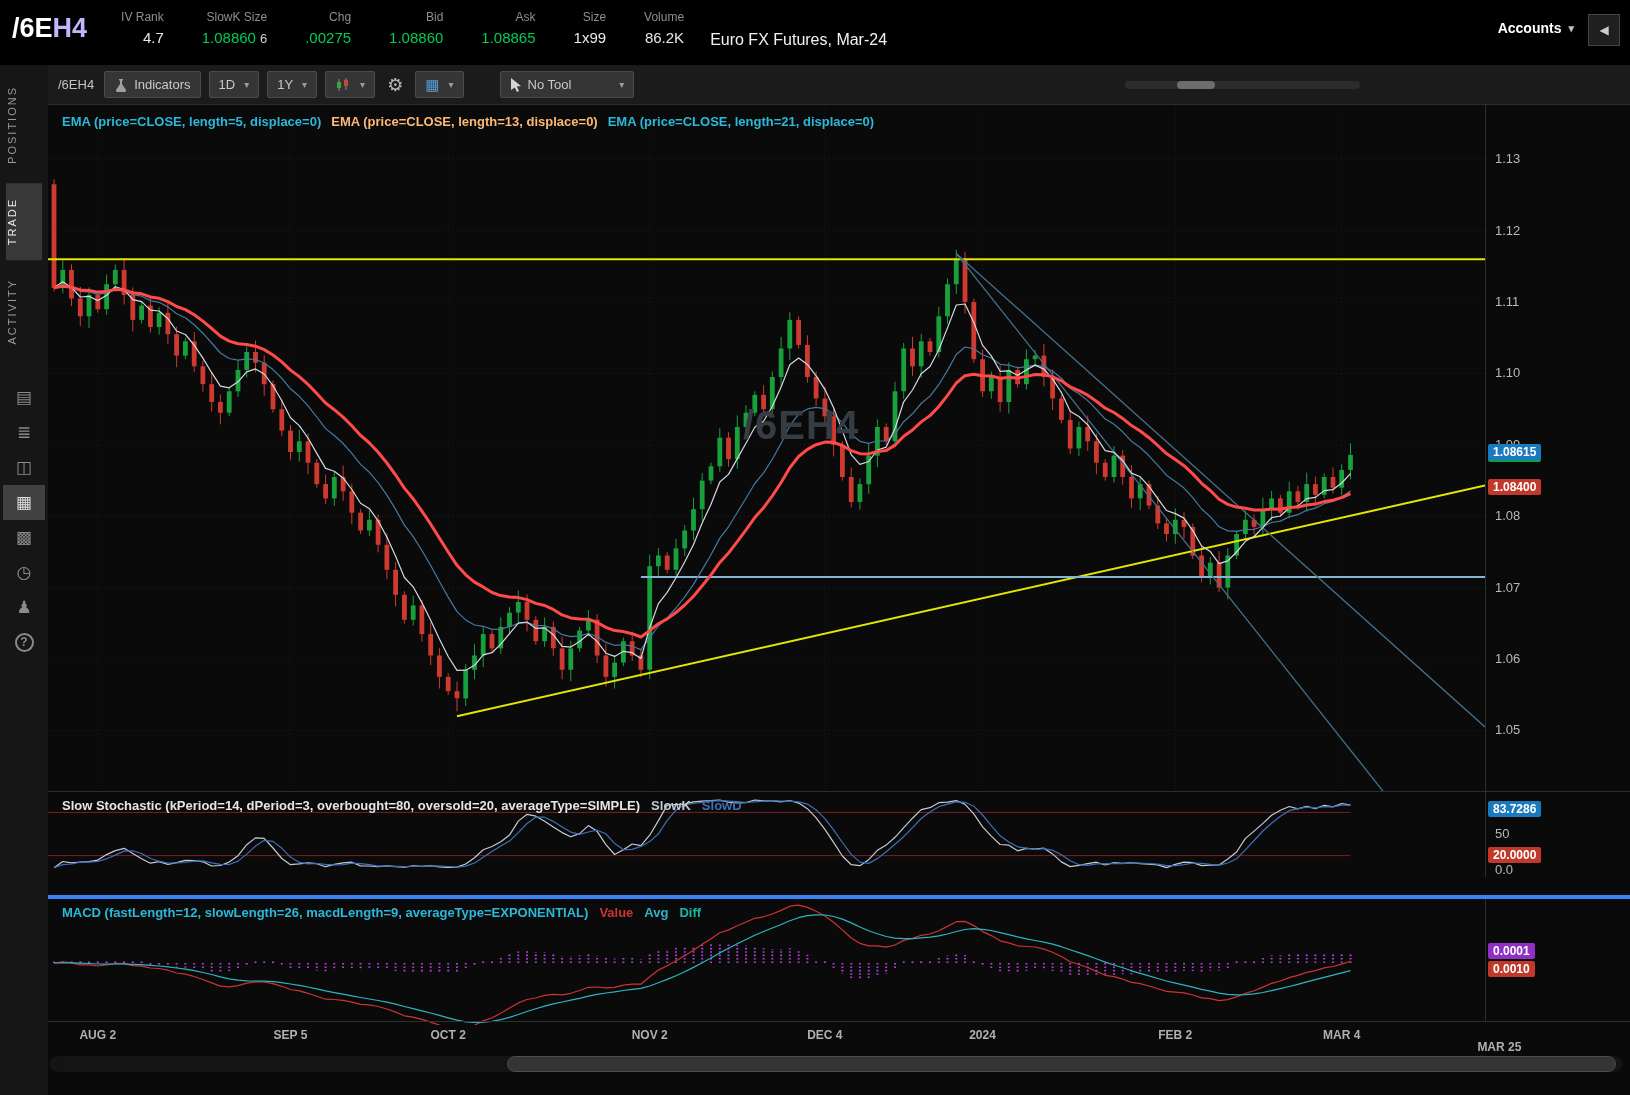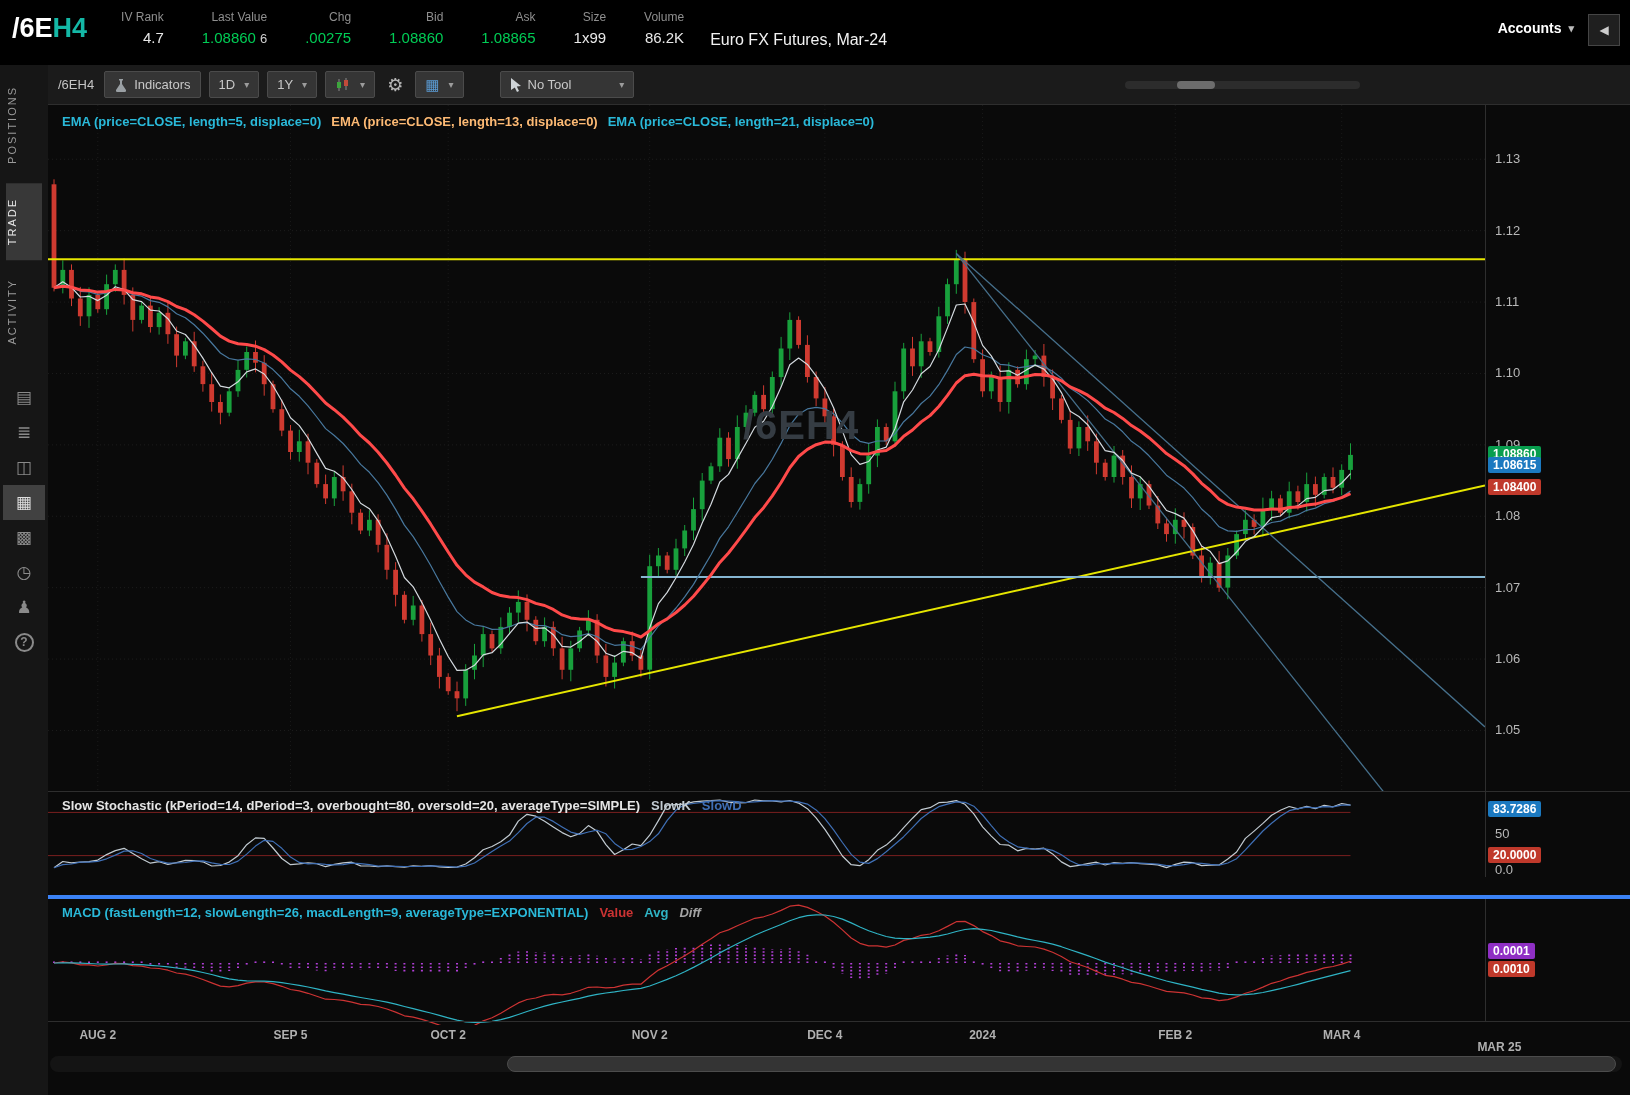--- a/index.html
+++ b/index.html
@@ -3,21 +3,21 @@
 <meta charset="utf-8">
 <style>
   *{margin:0;padding:0;box-sizing:border-box;}
   html,body{background:#000;}
   body{font-family:"Liberation Sans",sans-serif;}
   .app{position:relative;width:1630px;height:1095px;background:#000;overflow:hidden;color:#ccc;}
 
   
   .topbar{display:flex;align-items:flex-start;height:65px;padding:9px 10px 0 12px;}
   .symbol{font-size:27px;font-weight:bold;color:#fff;margin-right:34px;line-height:38px;white-space:nowrap;}
-  .sym-suffix{color:#14b8a6;}
+  .sym-suffix{color:#c4b5fd;}
   .stats{display:flex;gap:38px;margin-top:1px;}
   .stat{text-align:right;white-space:nowrap;}
   .stat-label{font-size:12px;color:#8f8f8f;margin-bottom:5px;}
   .stat-value{font-size:15px;color:#e8e8e8;}
   .stat-extra{font-size:13px;color:#cfcfcf;margin-left:4px;}
   .desc{font-size:16px;color:#f2f2f2;margin:22px 0 0 26px;white-space:nowrap;}
   .spacer{flex:1;}
   .accounts{display:flex;align-items:center;gap:7px;color:#fff;font-weight:bold;font-size:14px;margin:11px 14px 0 0;cursor:pointer;}
   .accounts .caret{color:#bbb;font-size:11px;}
   .collapse-btn{width:32px;height:32px;background:#1f1f1f;border:1px solid #454545;color:#ccc;font-size:12px;margin-top:5px;cursor:pointer;}
@@ -66,21 +66,21 @@
 <div class="app">
 
   <header class="topbar">
     <div class="symbol"><span>/6E</span><span class="sym-suffix">H4</span></div>
     <div class="stats">
       <div class="stat">
         <div class="stat-label">IV Rank</div>
         <div class="stat-value">4.7</div>
       </div>
       <div class="stat">
-        <div class="stat-label">Last Value</div>
+        <div class="stat-label">SlowK Size</div>
         <div class="stat-value"><span style="color: rgb(0, 204, 85);">1.08860</span><span class="stat-extra">6</span></div>
       </div>
       <div class="stat">
         <div class="stat-label">Chg</div>
         <div class="stat-value" style="color: rgb(0, 204, 85);">.00275</div>
       </div>
       <div class="stat">
         <div class="stat-label">Bid</div>
         <div class="stat-value" style="color: rgb(0, 204, 85);">1.08860</div>
       </div>
@@ -512,21 +512,21 @@
             <div class="axis-label" style="top: 46.264px;">1.13</div>
             <div class="axis-label" style="top: 117.664px;">1.12</div>
             <div class="axis-label" style="top: 189.064px;">1.11</div>
             <div class="axis-label" style="top: 260.464px;">1.10</div>
             <div class="axis-label" style="top: 331.864px;">1.09</div>
             <div class="axis-label" style="top: 403.264px;">1.08</div>
             <div class="axis-label" style="top: 474.664px;">1.07</div>
             <div class="axis-label" style="top: 546.064px;">1.06</div>
             <div class="axis-label" style="top: 617.464px;">1.05</div>
             <div class="axis-bubble" style="top: 340.86px; background: rgb(8, 158, 78);">1.08860</div>
-            <div class="axis-bubble" style="top: 352px; background: rgb(27, 121, 192);">1.08615</div>
+            <div class="axis-bubble" style="top: 339px; background: rgb(27, 121, 192);">1.08615</div>
             <div class="axis-bubble" style="top: 373.704px; background: rgb(192, 57, 43);">1.08400</div>
           </div>
       </div>
 
       <div class="stoch-panel">
         <svg id="plot-stoch" width="1437" height="86" viewBox="0 0 1437 86">
             <line x1="0" y1="20.4" x2="1302.48" y2="20.4" stroke="#7a1f1f"></line>
             <line x1="0" y1="63.599999999999994" x2="1302.48" y2="63.599999999999994" stroke="#7a1f1f"></line>
             <polyline points="6.0,75.7 14.8,69.5 23.5,70.9 32.3,70.1 41.0,69.7 49.8,68.1 58.6,62.6 67.3,58.6 76.1,56.3 84.8,61.5 93.6,66.8 102.4,71.2 111.1,69.7 119.9,72.4 128.6,70.7 137.4,68.4 146.2,68.6 154.9,69.8 163.7,74.0 172.4,73.5 181.2,70.1 190.0,63.7 198.7,52.7 207.5,45.9 216.2,46.3 225.0,56.0 233.8,66.5 242.5,72.7 251.3,71.9 260.0,70.9 268.8,71.7 277.6,74.7 286.3,72.4 295.1,70.8 303.8,70.2 312.6,73.9 321.4,74.0 330.1,74.6 338.9,73.9 347.6,74.6 356.4,75.1 365.2,73.8 373.9,74.3 382.7,73.6 391.4,74.8 400.2,75.3 409.0,75.1 417.7,72.0 426.5,65.8 435.2,57.8 444.0,54.5 452.8,49.8 461.5,43.1 470.3,29.1 479.0,22.3 487.8,24.2 496.6,29.2 505.3,34.9 514.1,40.6 522.8,44.8 531.6,41.6 540.4,33.6 549.1,39.3 557.9,52.6 566.6,62.5 575.4,57.7 584.2,52.0 592.9,53.6 601.7,43.2 610.4,28.6 619.2,13.1 628.0,12.6 636.7,12.1 645.5,9.8 654.2,9.1 663.0,8.7 671.8,8.1 680.5,10.1 689.3,10.8 698.0,10.6 706.8,8.0 715.6,8.9 724.3,8.9 733.1,9.8 741.8,8.5 750.6,11.1 759.4,16.7 768.1,25.9 776.9,37.3 785.6,50.4 794.4,64.0 803.2,72.7 811.9,73.7 820.7,67.7 829.4,58.3 838.2,53.1 847.0,45.3 855.7,35.7 864.5,26.2 873.2,17.6 882.0,15.7 890.8,10.7 899.5,10.2 908.3,8.6 917.0,12.3 925.8,21.8 934.6,34.8 943.3,44.1 952.1,52.5 960.8,53.2 969.6,58.8 978.4,56.3 987.1,57.2 995.9,56.2 1004.6,61.9 1013.4,69.9 1022.2,74.6 1030.9,73.4 1039.7,71.7 1048.4,70.2 1057.2,73.0 1066.0,70.6 1074.7,71.4 1083.5,70.6 1092.2,71.6 1101.0,72.2 1109.8,72.9 1118.5,75.6 1127.3,72.4 1136.0,70.1 1144.8,70.6 1153.6,73.6 1162.3,73.1 1171.1,73.0 1179.8,67.0 1188.6,60.0 1197.4,46.4 1206.1,39.1 1214.9,31.4 1223.6,23.3 1232.4,18.3 1241.2,14.5 1249.9,16.9 1258.7,14.3 1267.4,16.6 1276.2,13.3 1285.0,14.8 1293.7,11.5 1302.5,13.1" fill="none" stroke="#c2cbd2" stroke-width="1.2" stroke-linejoin="round"></polyline>
             <polyline points="6.0,75.7 14.8,72.6 23.5,72.0 32.3,70.1 41.0,70.2 49.8,69.3 58.6,66.8 67.3,63.1 76.1,59.1 84.8,58.8 93.6,61.5 102.4,66.5 111.1,69.2 119.9,71.1 128.6,70.9 137.4,70.5 146.2,69.2 154.9,68.9 163.7,70.8 172.4,72.4 181.2,72.5 190.0,69.1 198.7,62.1 207.5,54.1 216.2,48.3 225.0,49.4 233.8,56.3 242.5,65.1 251.3,70.4 260.0,71.8 268.8,71.5 277.6,72.4 286.3,72.9 295.1,72.6 303.8,71.1 312.6,71.6 321.4,72.7 330.1,74.2 338.9,74.2 347.6,74.4 356.4,74.5 365.2,74.5 373.9,74.4 382.7,73.9 391.4,74.2 400.2,74.5 409.0,75.1 417.7,74.1 426.5,71.0 435.2,65.2 444.0,59.4 452.8,54.0 461.5,49.1 470.3,40.6 479.0,31.5 487.8,25.2 496.6,25.2 505.3,29.4 514.1,34.9 522.8,40.1 531.6,42.3 540.4,40.0 549.1,38.2 557.9,41.8 566.6,51.4 575.4,57.6 584.2,57.4 592.9,54.5 601.7,49.6 610.4,41.8 619.2,28.3 628.0,18.1 636.7,12.6 645.5,11.5 654.2,10.3 663.0,9.2 671.8,8.6 680.5,9.0 689.3,9.7 698.0,10.5 706.8,9.8 715.6,9.2 724.3,8.6 733.1,9.2 741.8,9.1 750.6,9.8 759.4,12.1 768.1,17.9 776.9,26.6 785.6,37.9 794.4,50.5 803.2,62.4 811.9,70.1 820.7,71.4 829.4,66.6 838.2,59.7 847.0,52.2 855.7,44.7 864.5,35.7 873.2,26.5 882.0,19.9 890.8,14.7 899.5,12.2 908.3,9.8 917.0,10.3 925.8,14.2 934.6,23.0 943.3,33.6 952.1,43.8 960.8,49.9 969.6,54.8 978.4,56.1 987.1,57.5 995.9,56.6 1004.6,58.4 1013.4,62.7 1022.2,68.8 1030.9,72.7 1039.7,73.3 1048.4,71.8 1057.2,71.6 1066.0,71.3 1074.7,71.7 1083.5,70.9 1092.2,71.2 1101.0,71.5 1109.8,72.2 1118.5,73.6 1127.3,73.6 1136.0,72.7 1144.8,71.0 1153.6,71.4 1162.3,72.4 1171.1,73.2 1179.8,71.0 1188.6,66.7 1197.4,57.8 1206.1,48.5 1214.9,39.0 1223.6,31.3 1232.4,24.3 1241.2,18.7 1249.9,16.6 1258.7,15.2 1267.4,15.9 1276.2,14.7 1285.0,14.9 1293.7,13.2 1302.5,13.1" fill="none" stroke="#3f6fb5" stroke-width="1.2" stroke-linejoin="round"></polyline>
@@ -697,21 +697,21 @@
               <line x1="1293.7" y1="64" x2="1293.7" y2="55.2" stroke="#b03fd6" stroke-width="2" stroke-dasharray="1.6,1.8"></line>
               <line x1="1302.5" y1="64" x2="1302.5" y2="54.6" stroke="#b03fd6" stroke-width="2" stroke-dasharray="1.6,1.8"></line>
             </g>
             <polyline points="6.0,64.0 14.8,62.8 23.5,63.8 32.3,65.8 41.0,65.9 49.8,67.0 58.6,66.0 67.3,64.3 76.1,64.6 84.8,66.6 93.6,67.2 102.4,69.0 111.1,69.5 119.9,71.2 128.6,74.0 137.4,75.1 146.2,77.5 154.9,80.5 163.7,83.9 172.4,87.1 181.2,87.8 190.0,86.6 198.7,84.2 207.5,82.9 216.2,83.0 225.0,84.7 233.8,87.3 242.5,90.5 251.3,91.9 260.0,94.3 268.8,97.2 277.6,100.2 286.3,100.5 295.1,101.4 303.8,103.2 312.6,105.3 321.4,105.8 330.1,107.5 338.9,110.0 347.6,113.1 356.4,116.8 365.2,118.1 373.9,120.4 382.7,123.1 391.4,126.1 400.2,128.6 409.0,130.4 417.7,129.0 426.5,126.3 435.2,121.9 444.0,118.8 452.8,114.2 461.5,109.1 470.3,103.9 479.0,100.5 487.8,99.0 496.6,96.4 505.3,95.4 514.1,95.8 522.8,94.3 531.6,91.5 540.4,88.3 549.1,88.0 557.9,88.9 566.6,88.4 575.4,86.2 584.2,85.2 592.9,85.2 601.7,77.8 610.4,71.1 619.2,66.7 628.0,61.8 636.7,56.7 645.5,51.3 654.2,45.3 663.0,39.8 671.8,33.8 680.5,30.9 689.3,26.8 698.0,23.0 706.8,19.3 715.6,17.8 724.3,15.0 733.1,11.4 741.8,7.2 750.6,6.2 759.4,8.4 768.1,12.2 776.9,17.0 785.6,23.3 794.4,30.9 803.2,39.0 811.9,44.3 820.7,46.8 829.4,46.9 838.2,48.2 847.0,46.0 855.7,41.4 864.5,39.4 873.2,36.3 882.0,35.0 890.8,31.8 899.5,27.4 908.3,22.7 917.0,22.4 925.8,26.6 934.6,32.6 943.3,36.6 952.1,41.8 960.8,43.9 969.6,46.8 978.4,47.5 987.1,48.0 995.9,50.1 1004.6,53.3 1013.4,57.5 1022.2,62.8 1030.9,65.5 1039.7,68.5 1048.4,72.4 1057.2,76.3 1066.0,77.7 1074.7,80.2 1083.5,83.4 1092.2,84.7 1101.0,87.0 1109.8,89.8 1118.5,92.4 1127.3,93.1 1136.0,93.8 1144.8,96.0 1153.6,98.9 1162.3,99.7 1171.1,101.7 1179.8,100.6 1188.6,97.9 1197.4,94.3 1206.1,91.7 1214.9,88.1 1223.6,84.3 1232.4,82.0 1241.2,78.6 1249.9,76.4 1258.7,73.4 1267.4,71.6 1276.2,68.9 1285.0,67.5 1293.7,65.1 1302.5,62.2" fill="none" stroke="#cc3333" stroke-width="1.2" stroke-linejoin="round"></polyline>
             <polyline points="6.0,64.0 14.8,63.8 23.5,63.8 32.3,64.2 41.0,64.5 49.8,65.0 58.6,65.2 67.3,65.0 76.1,64.9 84.8,65.3 93.6,65.7 102.4,66.3 111.1,67.0 119.9,67.8 128.6,69.0 137.4,70.2 146.2,71.7 154.9,73.5 163.7,75.5 172.4,77.9 181.2,79.8 190.0,81.2 198.7,81.8 207.5,82.0 216.2,82.2 225.0,82.7 233.8,83.6 242.5,85.0 251.3,86.4 260.0,88.0 268.8,89.8 277.6,91.9 286.3,93.6 295.1,95.2 303.8,96.8 312.6,98.5 321.4,100.0 330.1,101.5 338.9,103.2 347.6,105.2 356.4,107.5 365.2,109.6 373.9,111.8 382.7,114.0 391.4,116.4 400.2,118.9 409.0,121.2 417.7,122.8 426.5,123.5 435.2,123.1 444.0,122.3 452.8,120.7 461.5,118.4 470.3,115.5 479.0,112.5 487.8,109.8 496.6,107.1 505.3,104.8 514.1,103.0 522.8,101.2 531.6,99.3 540.4,97.1 549.1,95.3 557.9,94.0 566.6,92.9 575.4,91.5 584.2,90.3 592.9,89.3 601.7,87.0 610.4,83.8 619.2,80.4 628.0,76.7 636.7,72.7 645.5,68.4 654.2,63.8 663.0,59.0 671.8,53.9 680.5,49.3 689.3,44.8 698.0,40.5 706.8,36.2 715.6,32.5 724.3,29.0 733.1,25.5 741.8,21.8 750.6,18.7 759.4,16.6 768.1,15.8 776.9,16.0 785.6,17.5 794.4,20.1 803.2,23.9 811.9,28.0 820.7,31.8 829.4,34.8 838.2,37.5 847.0,39.2 855.7,39.6 864.5,39.6 873.2,38.9 882.0,38.1 890.8,36.9 899.5,35.0 908.3,32.5 917.0,30.5 925.8,29.7 934.6,30.3 943.3,31.5 952.1,33.6 960.8,35.7 969.6,37.9 978.4,39.8 987.1,41.5 995.9,43.2 1004.6,45.2 1013.4,47.7 1022.2,50.7 1030.9,53.6 1039.7,56.6 1048.4,59.8 1057.2,63.1 1066.0,66.0 1074.7,68.8 1083.5,71.8 1092.2,74.3 1101.0,76.9 1109.8,79.5 1118.5,82.0 1127.3,84.2 1136.0,86.2 1144.8,88.1 1153.6,90.3 1162.3,92.2 1171.1,94.1 1179.8,95.4 1188.6,95.9 1197.4,95.6 1206.1,94.8 1214.9,93.5 1223.6,91.6 1232.4,89.7 1241.2,87.5 1249.9,85.3 1258.7,82.9 1267.4,80.6 1276.2,78.3 1285.0,76.1 1293.7,73.9 1302.5,71.6" fill="none" stroke="#2fb3c4" stroke-width="1.2" stroke-linejoin="round"></polyline>
           </svg>
         <div class="panel-title">
           <span style="color: rgb(42, 185, 217);">MACD (fastLength=12, slowLength=26, macdLength=9, averageType=EXPONENTIAL)</span>
           <span style="color: rgb(204, 51, 51);">Value</span>
           <span style="color: rgb(47, 179, 196);">Avg</span>
-          <span style="color: #a3a3a3; font-style: italic;">Diff</span>
+          <span style="color: #14b8a6;">Diff</span>
         </div>
         <div class="study-axis" id="axis-macd">
             <div class="axis-bubble" style="top: 44px; background: rgb(143, 47, 196);">0.0001</div>
             <div class="axis-bubble" style="top: 62px; background: rgb(192, 57, 43);">0.0010</div>
           </div>
       </div>
 
       <div class="time-axis" id="axis-time">
           <div class="time-label" style="left: 17.8px;">AUG 2</div>
           <div class="time-label" style="left: 210.52px;">SEP 5</div>

